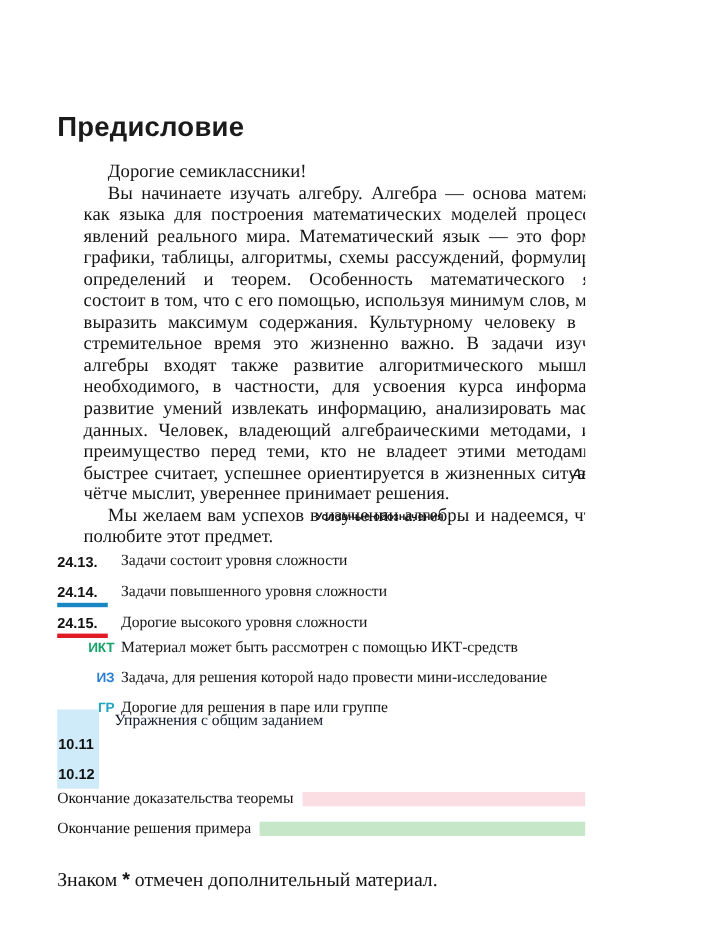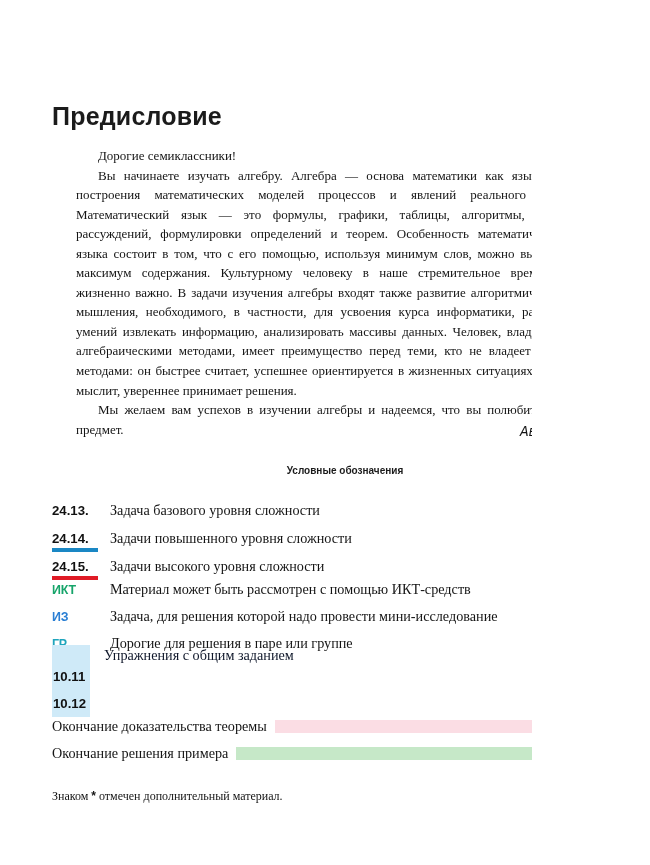--- a/index.html
+++ b/index.html
@@ -29,21 +29,21 @@
     letter-spacing: 0.2px;
     color: #1b1b1b;
   }
 
   
   .prose {
     position: absolute;
     left: 76px;
     top: 122px;
     width: 495px;
-    font-size: 13px;
+    font-size: 17px;
     line-height: 19.55px;
     text-align: justify;
     text-justify: inter-word;
     color: #141414;
   }
   .prose p {
     margin: 0;
     text-indent: 22px;
   }
   .byline {
@@ -112,20 +112,21 @@
     align-items: baseline;
     white-space: nowrap;
   }
   .badge {
     font-family: "Liberation Sans", "DejaVu Sans", sans-serif;
     font-weight: bold;
     font-size: 12.4px;
     width: 52px;
     display: inline-block;
     letter-spacing: -0.2px;
+    text-align: right;
   }
   .badge-desc {
     font-size: 14.2px;
     color: #141414;
     padding-left: 6px;
   }
 
   
   .group-band {
     position: absolute;
@@ -180,21 +181,21 @@
     top: 0;
     width: 9px;
     height: 13px;
   }
 
   
   .note {
     position: absolute;
     left: 52px;
     top: 765px;
-    font-size: 12px;
+    font-size: 18px;
     color: #141414;
   }
   .note .star {
     font-family: "Liberation Sans", "DejaVu Sans", sans-serif;
     font-weight: bold;
   }
 
   
   .footer {
     position: absolute;
@@ -239,37 +240,37 @@
   </div>
   <div class="byline">Авторы</div>
 
   <div class="legend-heading">Условные обозначения</div>
 
   <div class="num-row" style="top:478px">
     <span class="num-tag">
       <span>24.13.</span>
       <span class="rule"></span>
     </span>
-    <span class="num-desc">Задача базового уровня сложности</span>
+    <span class="num-desc">Задачи состоит уровня сложности</span>
   </div>
 
   <div class="num-row" style="top:506px">
     <span class="num-tag">
       <span>24.14.</span>
       <span class="rule" id="rule-advanced" style="background: rgb(26, 135, 196);"></span>
     </span>
     <span class="num-desc">Задачи повышенного уровня сложности</span>
   </div>
 
   <div class="num-row" style="top:534px">
     <span class="num-tag">
       <span>24.15.</span>
       <span class="rule" id="rule-high" style="background: rgb(224, 27, 38);"></span>
     </span>
-    <span class="num-desc">Задачи высокого уровня сложности</span>
+    <span class="num-desc">Дорогие высокого уровня сложности</span>
   </div>
 
   <div class="badge-row" style="top:557px">
     <span class="badge" id="badge-ikt" style="color: rgb(22, 164, 106);">ИКТ</span>
     <span class="badge-desc">Материал может быть рассмотрен с помощью ИКТ-средств</span>
   </div>
 
   <div class="badge-row" style="top:584px">
     <span class="badge" id="badge-iz" style="color: rgb(42, 127, 212);">ИЗ</span>
     <span class="badge-desc">Задача, для решения которой надо провести мини-исследование</span>

